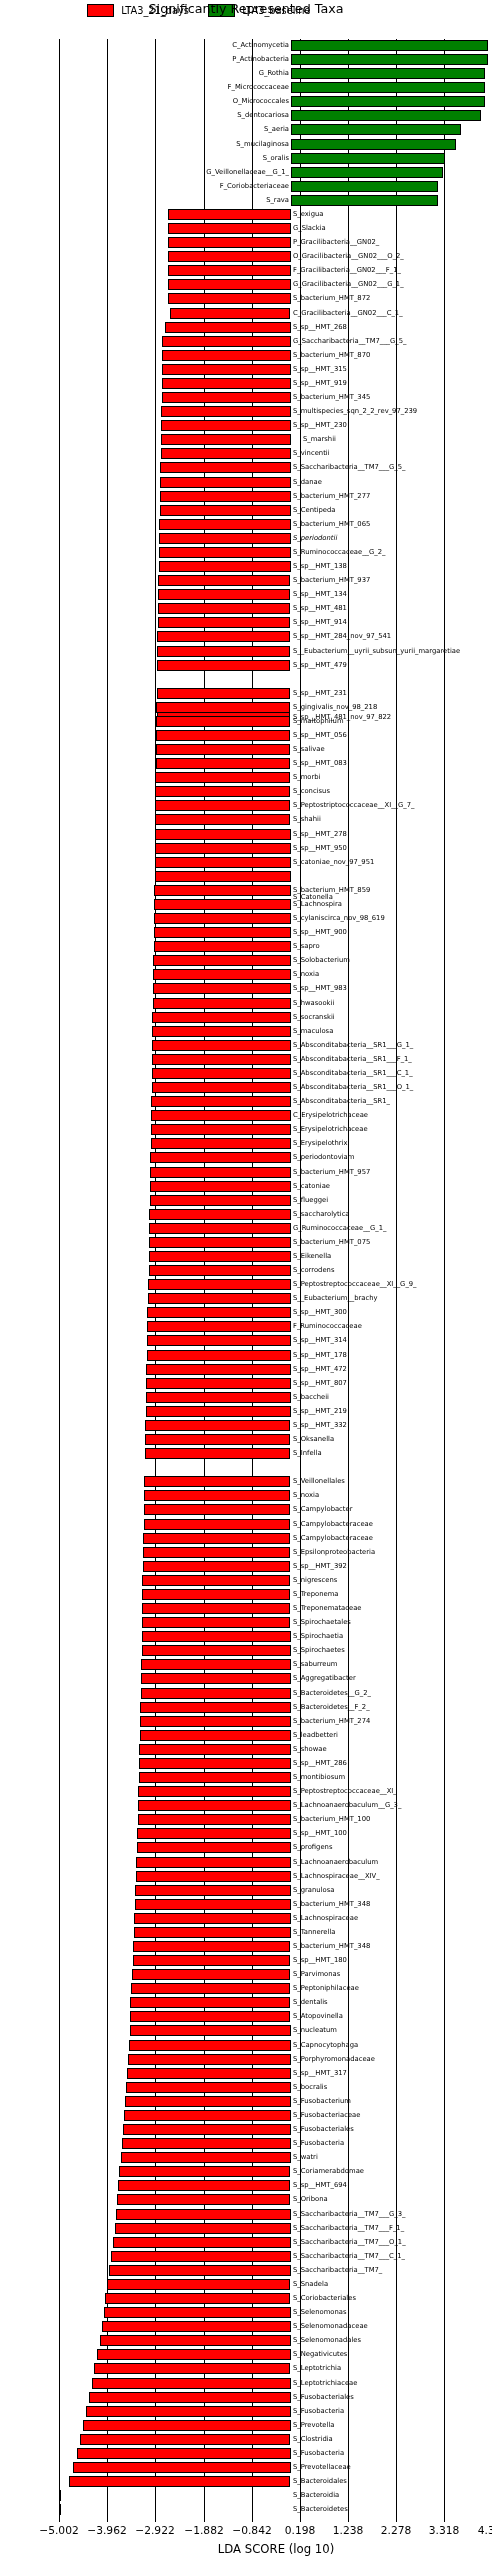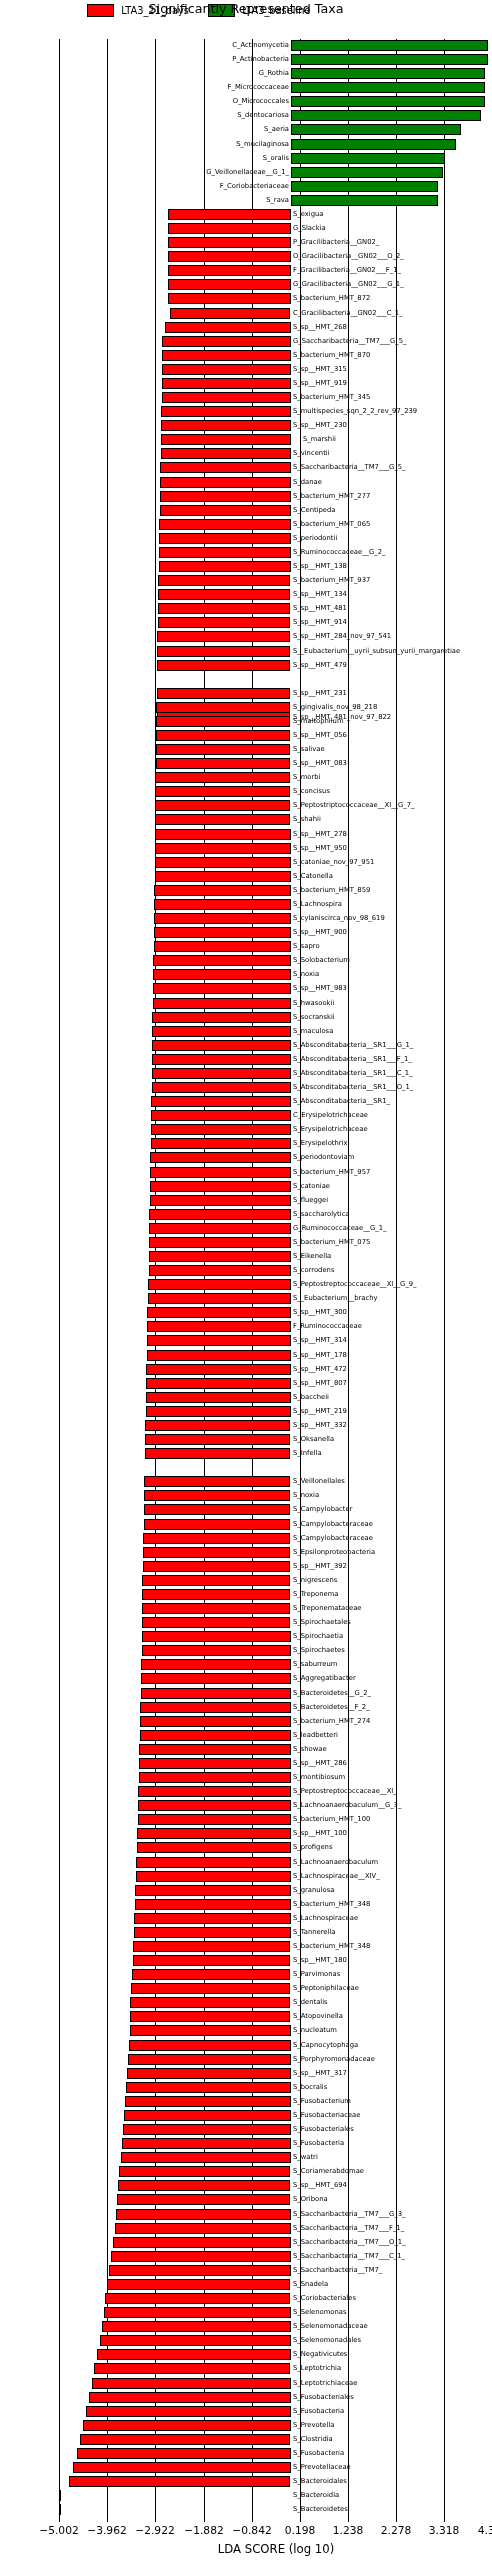--- a/index.html
+++ b/index.html
@@ -194,21 +194,21 @@
         <div class="bar-label" style="left: 234px;">S_bacterium_HMT_277</div>
       </div>
       <div class="bar-row" style="top: 465px; left: 0px; width: 434px;">
         <div class="bar neg" title="S_Centipeda : -2.82" style="left: 101px; width: 131px;"></div>
         <div class="bar-label" style="left: 234px;">S_Centipeda</div>
       </div>
       <div class="bar-row" style="top: 479px; left: 0px; width: 434px;">
         <div class="bar neg" title="S_bacterium_HMT_065 : -2.84" style="left: 100px; width: 132px;"></div>
         <div class="bar-label" style="left: 234px;">S_bacterium_HMT_065</div>
       </div>
-      <div class="bar-row" style="top: 493px; left: 0px; width: 434px;">
+      <div class="bar-row" style="top: 493px; left: 0px; width: 434px; font-style: italic;">
         <div class="bar neg" title="S_periodontii : -2.84" style="left: 100px; width: 132px;"></div>
         <div class="bar-label" style="left: 234px;">S_periodontii</div>
       </div>
       <div class="bar-row" style="top: 507px; left: 0px; width: 434px;">
         <div class="bar neg" title="S_Ruminococcaceae__G_2_ : -2.84" style="left: 100px; width: 132px;"></div>
         <div class="bar-label" style="left: 234px;">S_Ruminococcaceae__G_2_</div>
       </div>
       <div class="bar-row" style="top: 521px; left: 0px; width: 434px;">
         <div class="bar neg" title="S_sp__HMT_138 : -2.84" style="left: 100px; width: 132px;"></div>
         <div class="bar-label" style="left: 234px;">S_sp__HMT_138</div>
@@ -292,21 +292,21 @@
       <div class="bar-row" style="top: 803px; left: 0px; width: 434px;">
         <div class="bar neg" title="S_sp__HMT_950 : -2.94" style="left: 96px; width: 136px;"></div>
         <div class="bar-label" style="left: 234px;">S_sp__HMT_950</div>
       </div>
       <div class="bar-row" style="top: 817px; left: 0px; width: 434px;">
         <div class="bar neg" title="S_catoniae_nov_97_951 : -2.94" style="left: 96px; width: 136px;"></div>
         <div class="bar-label" style="left: 234px;">S_catoniae_nov_97_951</div>
       </div>
       <div class="bar-row" style="top: 831px; left: 0px; width: 434px;">
         <div class="bar neg" title="S_Catonella : -2.94" style="left: 96px; width: 136px;"></div>
-        <div class="bar-label" style="left: 234px;">S_Catonella</div>
+        <div class="bar-label" style="left: 234px; margin-top: 21px;">S_Catonella</div>
       </div>
       <div class="bar-row" style="top: 845px; left: 0px; width: 434px;">
         <div class="bar neg" title="S_bacterium_HMT_859 : -2.96" style="left: 95px; width: 137px;"></div>
         <div class="bar-label" style="left: 234px;">S_bacterium_HMT_859</div>
       </div>
       <div class="bar-row" style="top: 859px; left: 0px; width: 434px;">
         <div class="bar neg" title="S_Lachnospira : -2.96" style="left: 95px; width: 137px;"></div>
         <div class="bar-label" style="left: 234px;">S_Lachnospira</div>
       </div>
       <div class="bar-row" style="top: 873px; left: 0px; width: 434px;">

